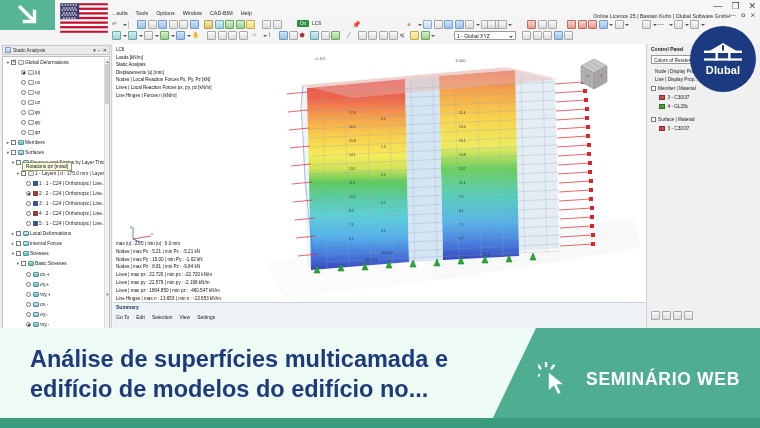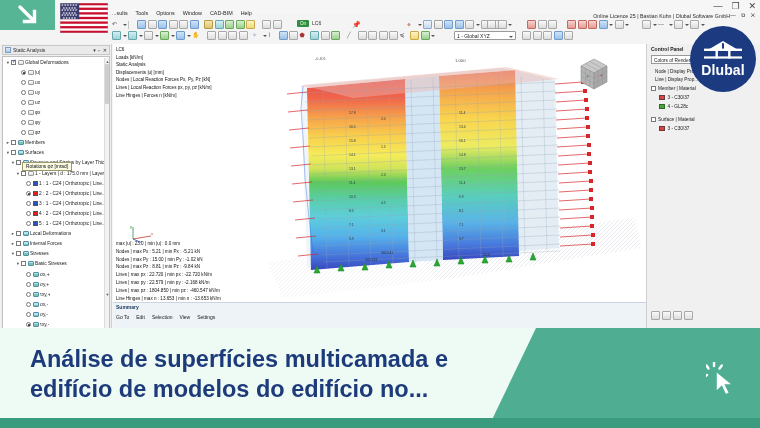--- a/index.html
+++ b/index.html
@@ -126,21 +126,21 @@
   .cp-item .sw { width:6px; height:5px; margin-right:2.5px; border:.5px solid #6a3a3a; }
 
   .cp-toolbar { position:absolute; left:4px; bottom:8px; display:flex; gap:2px; }
   .cp-toolbar .ti { width:9px; height:9px; }
 
   
   .dlubal { position:absolute; right:4px; top:26px; width:66px; height:66px; border-radius:50%;
             background:#1b3a80; display:flex; flex-direction:column; align-items:center;
             justify-content:center; z-index:40; }
   .dlubal svg { display:block; }
-  .dlubal .dl-text { color:#fff; font-size:14px; font-weight:bold; letter-spacing:.01em; margin-top:3px; }
+  .dlubal .dl-text { color:#fff; font-size:11px; font-weight:bold; letter-spacing:.01em; margin-top:3px; }
 
   
   .greenblock { position:absolute; left:0; top:0; width:55px; height:30px; background:#56b595; z-index:25;
                 display:flex; align-items:center; justify-content:center; }
   .flagbox { position:absolute; left:60px; top:3px; width:48px; height:30px; z-index:25; }
 
   
   .banner { position:absolute; left:0; bottom:0; width:760px; height:100px; background:#eefaf4;
             overflow:hidden; }
   .banner .right-wedge { position:absolute; right:0; top:0; width:272px; height:100px; background:#4fae92;
@@ -840,17 +840,18 @@
     <div class="seminar">
       <svg width="34" height="34" viewBox="0 0 34 34">
         <g stroke="#ffffff" stroke-width="2.4" stroke-linecap="round">
           <path d="M8,4 L8,0.5"></path>
             <path d="M2.5,6.5 L0.5,3.5"></path>
             <path d="M13.5,6.5 L15.8,3.5"></path>
           <path d="M1,13 L-1,14.5"></path>
         </g>
         <path d="M10,9 L10,30 L15.6,24.6 L19.6,33 L23.6,31 L19.6,23 L27,23 Z" fill="#ffffff" stroke="#4fae92" stroke-width="1.6"></path>
       </svg>
+      <span class="stext">SEMINÁRIO WEB</span>
     </div>
     <div class="bottombar"></div>
   </div>
 
 </div>
 
 </body></html>

